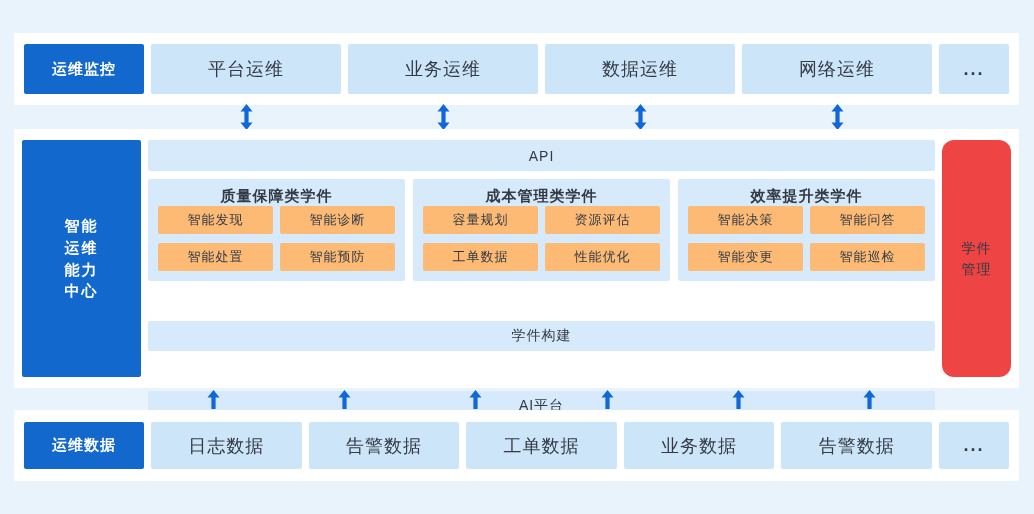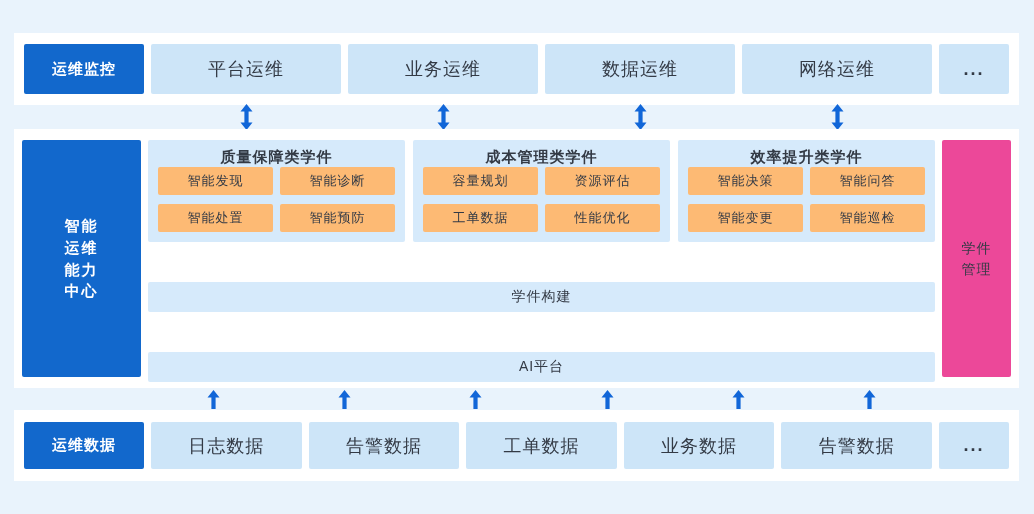--- a/index.html
+++ b/index.html
@@ -55,21 +55,21 @@
   }
   .group-grid {
     display:grid; grid-template-columns:1fr 1fr; gap:9px 7px;
   }
   .group-item {
     height:28px; background:#fdba74; border-radius:2px;
     display:flex; align-items:center; justify-content:center;
     font-size:13px; font-weight:500; letter-spacing:1px;
   }
   .right-col {
-    flex:0 0 69px; background:#ec4899; border-radius:2px;
+    flex:0 0 69px; background:#ef4444; border-radius:12px;
     display:flex; align-items:center; justify-content:center;
     font-size:14px; font-weight:500; letter-spacing:1px;
     line-height:1.5; text-align:center; white-space:pre-line;
   }
 
   
   .band {
     position:absolute; left:14px; width:1005px;
     display:flex; gap:7px; padding:0 10px;
   }
@@ -118,20 +118,21 @@
     <div class="spacer-r"></div>
   </div>
 
   <section class="panel panel-mid">
     <div class="sidebar">智能
 运维
 能力
 中心</div>
 
     <div class="mid-main">
+      <div class="bar">API</div>
 
       <div class="groups">
         <div class="group">
           <div class="group-title">质量保障类学件</div>
           <div class="group-grid">
             <div class="group-item">智能发现</div>
             <div class="group-item">智能诊断</div>
             <div class="group-item">智能处置</div>
             <div class="group-item">智能预防</div>
           </div>

